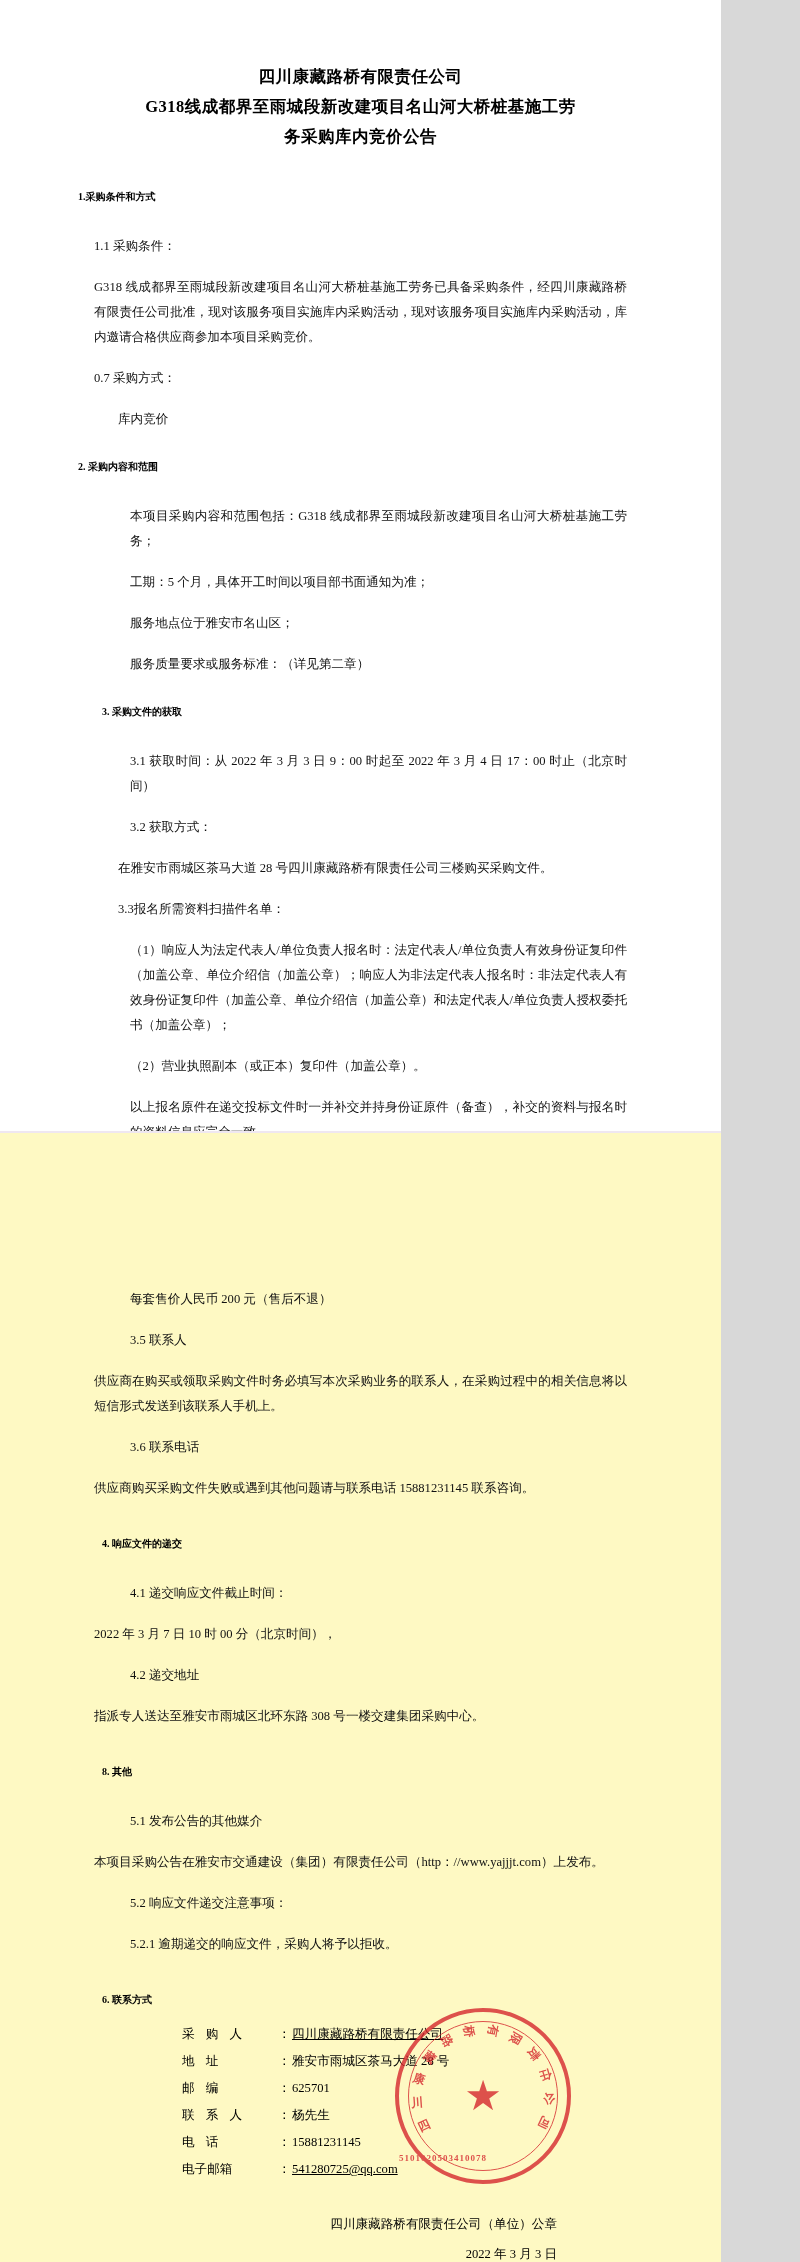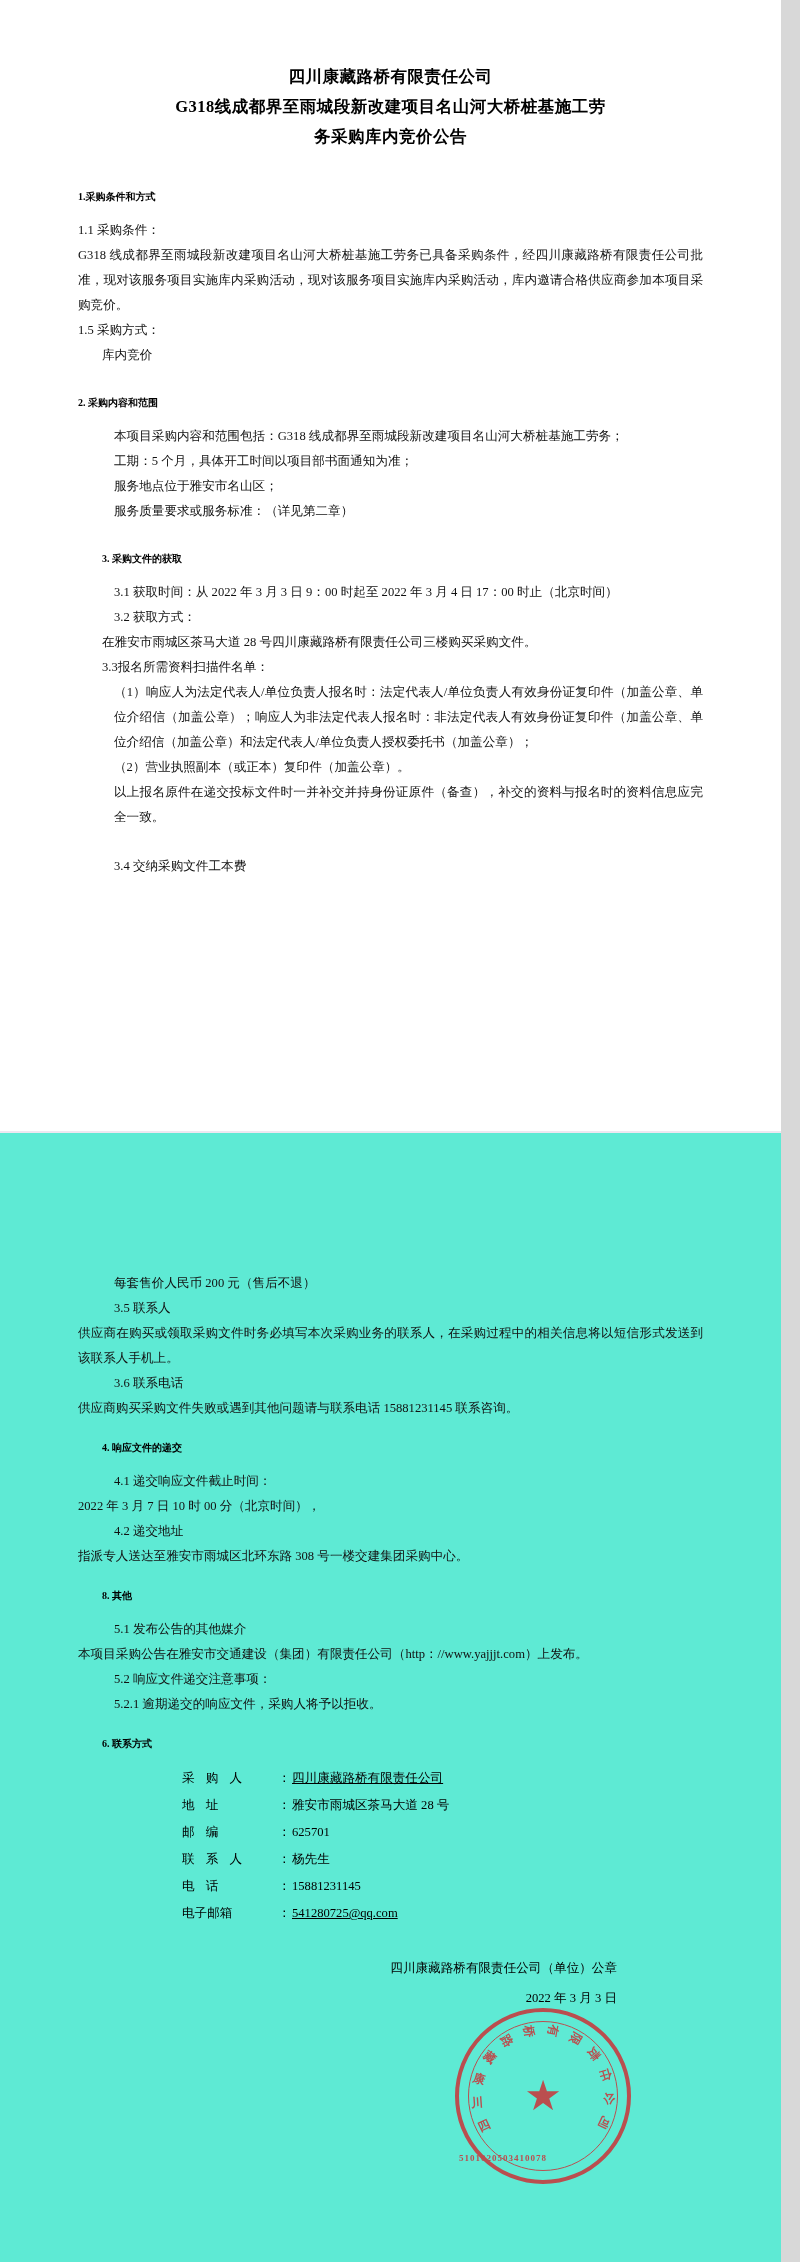--- a/index.html
+++ b/index.html
@@ -6,33 +6,33 @@
     margin: 0;
     padding: 0;
     background: #d8d8d8;
   }
   body {
     width: 800px;
     font-family: "Liberation Serif", "DejaVu Serif", serif;
   }
   .page {
     position: relative;
-    width: 781px;
+    width: 721px;
     background: #ffffff;
     box-sizing: border-box;
   }
   .page-1 {
     height: 1131px;
     padding: 0 78px;
     background: #ffffff;
   }
   .page-2 {
     height: 1131px;
     padding: 0 78px;
-    background: #5eead4;
+    background: #fef9c3;
   }
   .title-block {
     text-align: center;
     padding-top: 62px;
   }
   .title-line {
     font-size: 16.5px;
     font-weight: bold;
     line-height: 30px;
     letter-spacing: 0.5px;
@@ -41,21 +41,21 @@
   h2.section {
     font-size: 10px;
     font-weight: bold;
     margin: 0;
     line-height: 26px;
     color: #000;
   }
   .sec-sp-1 { margin-top: 32px; }
   .sec-sp-2 { margin-top: 22px; }
   p {
-    margin: 0;
+    margin: 16px;
     font-size: 12.6px;
     line-height: 25px;
     color: #111;
     text-align: justify;
   }
   .indent1 { text-indent: 0; }
   .indent-lead { padding-left: 24px; }
   .indent-lead2 { padding-left: 36px; }
   .u { text-decoration: underline; }
   .gap-s { height: 8px; }
@@ -157,21 +157,21 @@
     <div class="title-line">四川康藏路桥有限责任公司</div>
     <div class="title-line">G318线成都界至雨城段新改建项目名山河大桥桩基施工劳</div>
     <div class="title-line">务采购库内竞价公告</div>
   </div>
 
   <div class="sec-sp-1"></div>
   <h2 class="section">1.采购条件和方式</h2>
   <div class="gap-s"></div>
   <p class="indent1">1.1 采购条件：</p>
   <p class="indent1">G318 线成都界至雨城段新改建项目名山河大桥桩基施工劳务已具备采购条件，经四川康藏路桥有限责任公司批准，现对该服务项目实施库内采购活动，现对该服务项目实施库内采购活动，库内邀请合格供应商参加本项目采购竞价。</p>
-  <p class="indent1">1.5 采购方式：</p>
+  <p class="indent1">0.7 采购方式：</p>
   <p class="indent-lead">库内竞价</p>
 
   <div class="sec-sp-2"></div>
   <h2 class="section">2. 采购内容和范围</h2>
   <div class="gap-s"></div>
   <p class="indent-lead2">本项目采购内容和范围包括：G318 线成都界至雨城段新改建项目名山河大桥桩基施工劳务；</p>
   <p class="indent-lead2">工期：5 个月，具体开工时间以项目部书面通知为准；</p>
   <p class="indent-lead2">服务地点位于雅安市名山区；</p>
   <p class="indent-lead2">服务质量要求或服务标准：（详见第二章）</p>
 

